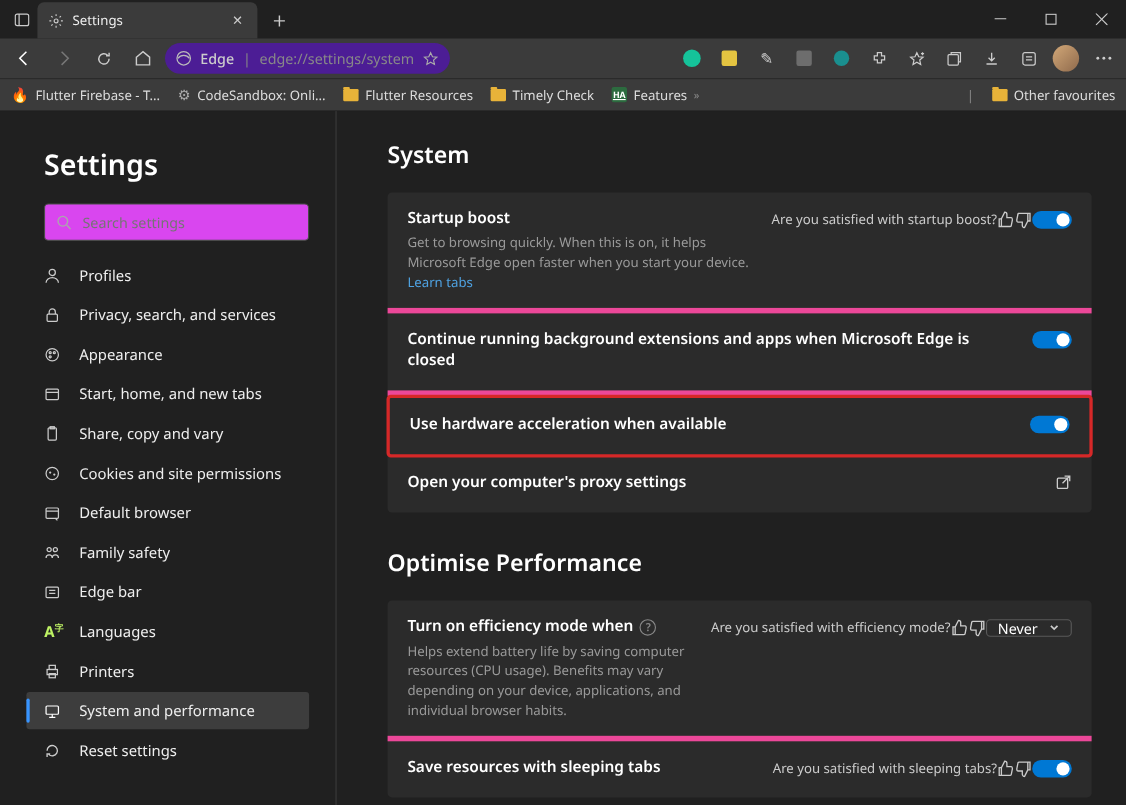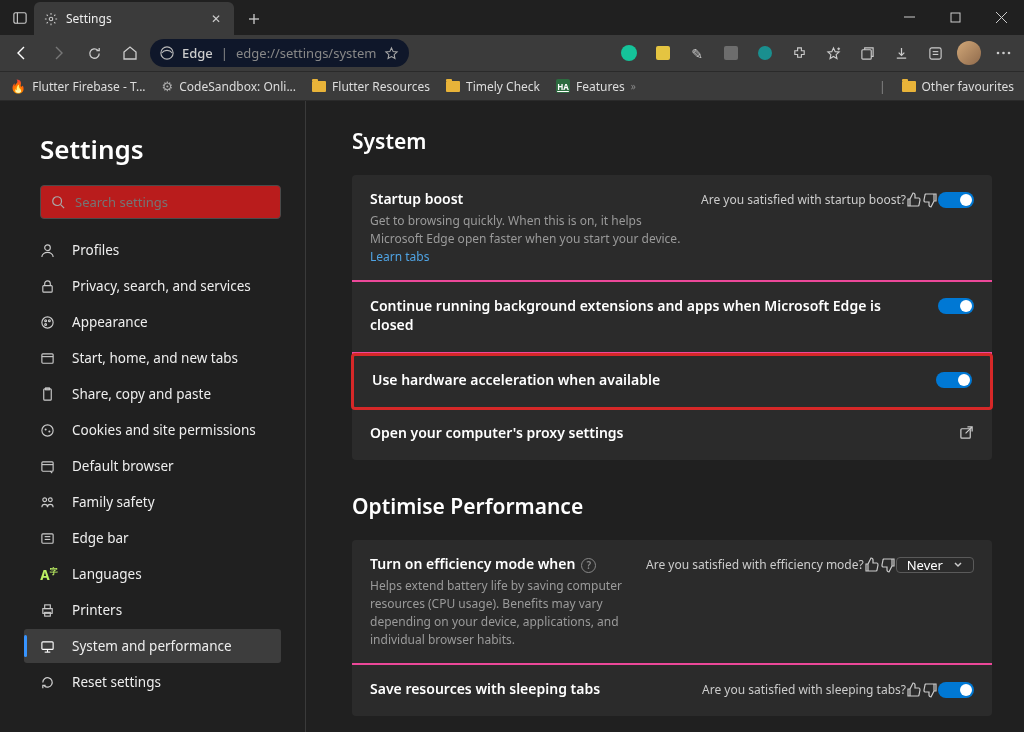--- a/index.html
+++ b/index.html
@@ -9,21 +9,21 @@
 .tab-panel-icon { width:28px; height:35px; display:flex; align-items:center; justify-content:center; }
 .tab { height:33px; background:#3b3b3b; border-radius:6px 6px 0 0; display:flex; align-items:center; padding:0 10px 0 10px; gap:8px; min-width:200px; margin-top:2px;}
 .tab .title { font-size:12px; color:#eee; flex:1; }
 .tab .close { width:16px; height:16px; display:flex; align-items:center; justify-content:center; font-size:12px; color:#ccc; }
 .newtab { width:32px; height:32px; display:flex; align-items:center; justify-content:center; color:#ccc; margin-left:4px; margin-top:2px;}
 .spacer { flex:1; }
 .wincontrols { display:flex; height:35px; }
 .wincontrols div { width:46px; display:flex; align-items:center; justify-content:center; color:#ccc; }
 .toolbar { height:36px; background:#3b3b3b; display:flex; align-items:center; padding:0 6px; gap:4px; }
 .tbtn { width:32px; height:32px; display:flex; align-items:center; justify-content:center; color:#ccc; border-radius:4px; }
-.addr { flex:1; height:28px; background:#0f172a; border-radius:14px; display:flex; align-items:center; padding:0 10px; gap:8px; color:#aaa; font-size:13px; max-width:360px;}
+.addr { flex:1; height:28px; background:#4c1d95; border-radius:14px; display:flex; align-items:center; padding:0 10px; gap:8px; color:#aaa; font-size:13px; max-width:360px;}
 .addr .prefix { color:#ccc; font-weight:500; }
 .addr .sep { color:#888; }
 .addr .url { color:#888; flex:1;}
 .extbtn { width:30px; height:30px; display:flex; align-items:center; justify-content:center; color:#ccc; font-size:13px;}
 .ext-grammarly { width:16px;height:16px;border-radius:50%;background:#15c39a;}
 .ext-yellow { width:14px;height:14px;background:#e4c441;border-radius:2px;}
 .ext-pen { font-size:14px;}
 .ext-blank { width:14px;height:14px;background:#6d6d6d;border-radius:2px;}
 .ext-teal { width:14px;height:14px;background:#1a8f8f;border-radius:50%;}
 .avatar { width:24px;height:24px;border-radius:50%;background:linear-gradient(135deg,#d2a878,#8f6a4c);}
@@ -31,31 +31,31 @@
 .bkitem { display:flex; align-items:center; gap:6px; }
 .folder-ico { width:14px;height:11px;background:#e8b339;border-radius:1px;position:relative;}
 .folder-ico::before{content:"";position:absolute;top:-2px;left:0;width:6px;height:2px;background:#e8b339;border-radius:1px 1px 0 0;}
 .fire-ico { color:#f5793b; font-size:13px;}
 .gear-ico { color:#aaa; font-size:13px;}
 .ha-ico { width:14px;height:14px;background:#2c6b3f;color:#fff;font-size:8px;font-weight:bold;display:flex;align-items:center;justify-content:center;border-radius:2px;text-decoration:underline;}
 .chev { color:#888; font-size:10px; margin-left:-10px;}
 .content { display:flex; height:calc(100% - 101px); background:#202020; }
 .sidebar { width:306px; padding:30px 24px 10px 40px; overflow-y:auto; border-right:1px solid #3a3a3a;}
 .sidebar h1 { font-size:26px; font-weight:600; margin-bottom:18px; }
-.search { display:flex; align-items:center; height:34px; background:#b91c1c; border:1px solid #4a4a4a; border-radius:4px; padding:0 10px; gap:10px; margin-bottom:14px;}
+.search { display:flex; align-items:center; height:34px; background:#d946ef; border:1px solid #4a4a4a; border-radius:4px; padding:0 10px; gap:10px; margin-bottom:14px;}
 .search input { background:none; border:none; outline:none; color:#fff; font-size:13px; flex:1;}
 .navlist { list-style:none; display:flex; flex-direction:column; gap:2px; margin-left:-16px;}
 .navitem { height:34px; display:flex; align-items:center; padding:0 12px 0 16px; gap:14px; font-size:13.5px; color:#eee; border-radius:3px; position:relative;}
 .navitem .nicon { width:18px; text-align:center; color:#bef264;font-weight:bold;}
 .navitem.active { background:#3d3d3d; }
 .navitem.active::before { content:""; position:absolute; left:0; top:6px; bottom:6px; width:3px; background:#3794ff; border-radius:2px;}
 .main { flex:1; padding:26px 32px 0 46px; overflow-y:auto;}
 .main h2 { font-size:21px; font-weight:600; margin-bottom:20px;}
 .card { background:#2b2b2b; border-radius:4px; margin-bottom:32px;}
-.row { padding:14px 18px; display:flex; align-items:flex-start; gap:16px; border-bottom:2px solid #ec4899; position:relative;}
+.row { padding:14px 18px; display:flex; align-items:flex-start; gap:16px; border-bottom:5px solid #ec4899; position:relative;}
 .row:last-child { border-bottom:none; }
 .row.highlighted { border:3px solid #d62828; border-radius:4px; margin:-1px;}
 .row-body { flex:1; }
 .row-title { font-size:14px; font-weight:600; color:#fff; margin-bottom:4px;}
 .row-desc { font-size:12px; color:#9a9a9a; line-height:1.5; max-width:380px;}
 .row-desc a { color:#4fa3e3; text-decoration:none;}
 .row-right { display:flex; align-items:center; margin-top:2px;}
 .feedback { font-size:12px; color:#ccc;}
 .thumb { color:#ccc; }
 .toggle { width:36px; height:16px; background:#0078d4; border-radius:10px; position:relative; flex-shrink:0;}
@@ -280,21 +280,21 @@
           </span>
           <span>Start, home, and new tabs</span>
         </li>
       <li class="navitem">
           <span class="nicon">
             <svg width="15" height="15" viewBox="0 0 16 16" fill="none" stroke="#ccc" stroke-width="1.2">
               <rect x="4" y="2" width="8" height="12" rx="1"></rect>
               <rect x="6" y="1" width="4" height="2"></rect>
             </svg>
           </span>
-          <span>Share, copy and paste</span>
+          <span>Share, copy and vary</span>
         </li>
       <li class="navitem">
           <span class="nicon">
             <svg width="15" height="15" viewBox="0 0 16 16" fill="none" stroke="#ccc" stroke-width="1.2">
               <circle cx="8" cy="8" r="6"></circle>
               <circle cx="6" cy="7" r=".5" fill="#ccc"></circle>
               <circle cx="10" cy="9" r=".5" fill="#ccc"></circle>
             </svg>
           </span>
           <span>Cookies and site permissions</span>

